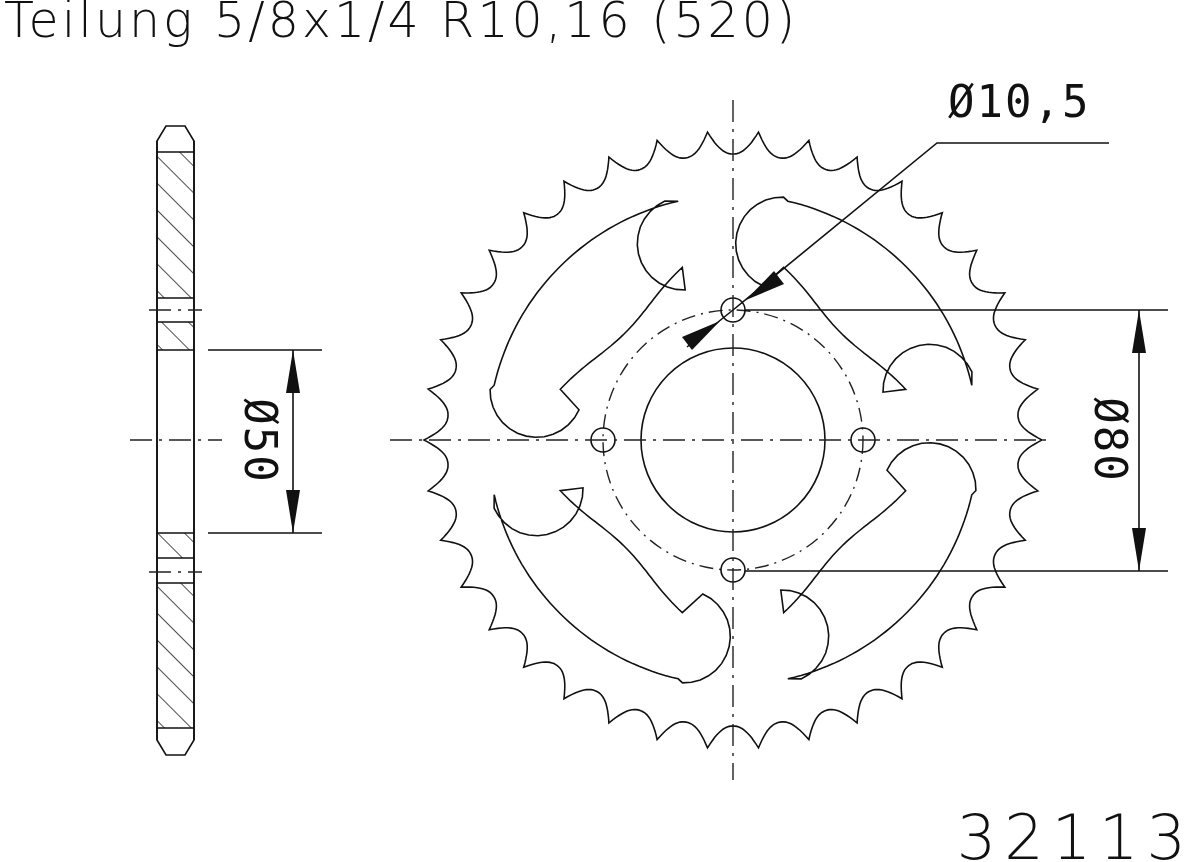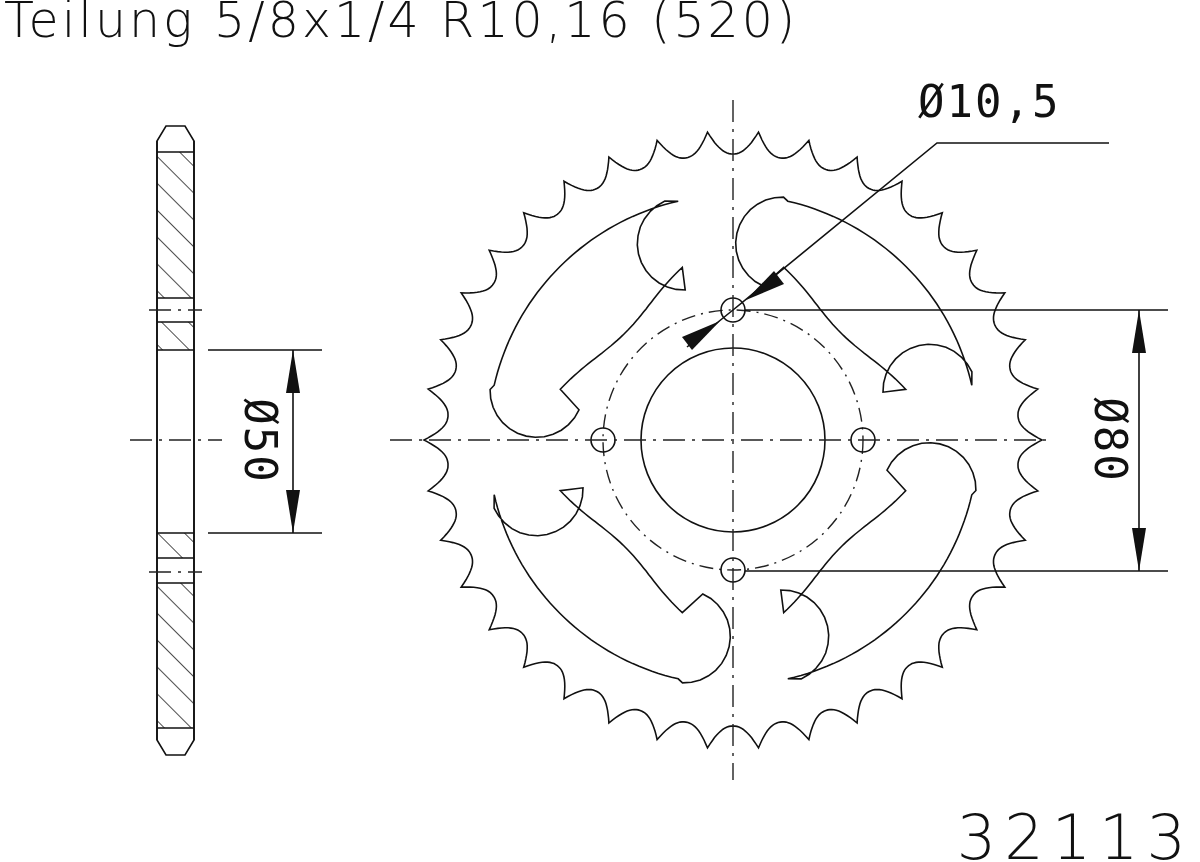--- a/index.html
+++ b/index.html
@@ -1,21 +1,21 @@
 <!DOCTYPE html>
 <html><head>
 <meta charset="utf-8">
 <style>
   html, body { margin: 0; padding: 0; background: #ffffff; }
   body { width: 1200px; height: 862px; position: relative; overflow: hidden; font-family: "DejaVu Sans Mono", monospace; }
   svg { position: absolute; left: 0; top: 0; }
   .title { position: absolute; left: 4px; top: -8px; font-family: "DejaVu Sans", sans-serif; font-size: 49px; font-weight: 200; color: #111; letter-spacing: 3px; white-space: nowrap; -webkit-text-stroke: 0px; }
   .partno { position: absolute; right: 6px; bottom: -12px; font-family: "DejaVu Sans", sans-serif; font-size: 62px; font-weight: 200; color: #111; letter-spacing: 8px; }
   .dim { position: absolute; font-family: "DejaVu Sans Mono", monospace; color: #111; font-size: 44px; white-space: nowrap; }
-  .dim-hole { left: 918px; top: 76px; letter-spacing: 2px; }
+  .dim-hole { left: 948px; top: 76px; letter-spacing: 2px; }
   .dim-bc { left: 1110px; top: 440px; transform: translate(-50%, -50%) rotate(90deg); letter-spacing: 2px; }
   .dim-hub { left: 260px; top: 441px; transform: translate(-50%, -50%) rotate(90deg); letter-spacing: 2px; }
   .line { stroke: #111; stroke-width: 1.6; fill: none; }
   .center { stroke: #222; stroke-width: 1.4; fill: none; stroke-dasharray: 22 7 3 7; }
   .pitch { stroke: #222; stroke-width: 1.4; fill: none; stroke-dasharray: 14 6 2 6; }
   .arrow { fill: #111; stroke: none; }
 </style>
 </head>
 <body>
 

